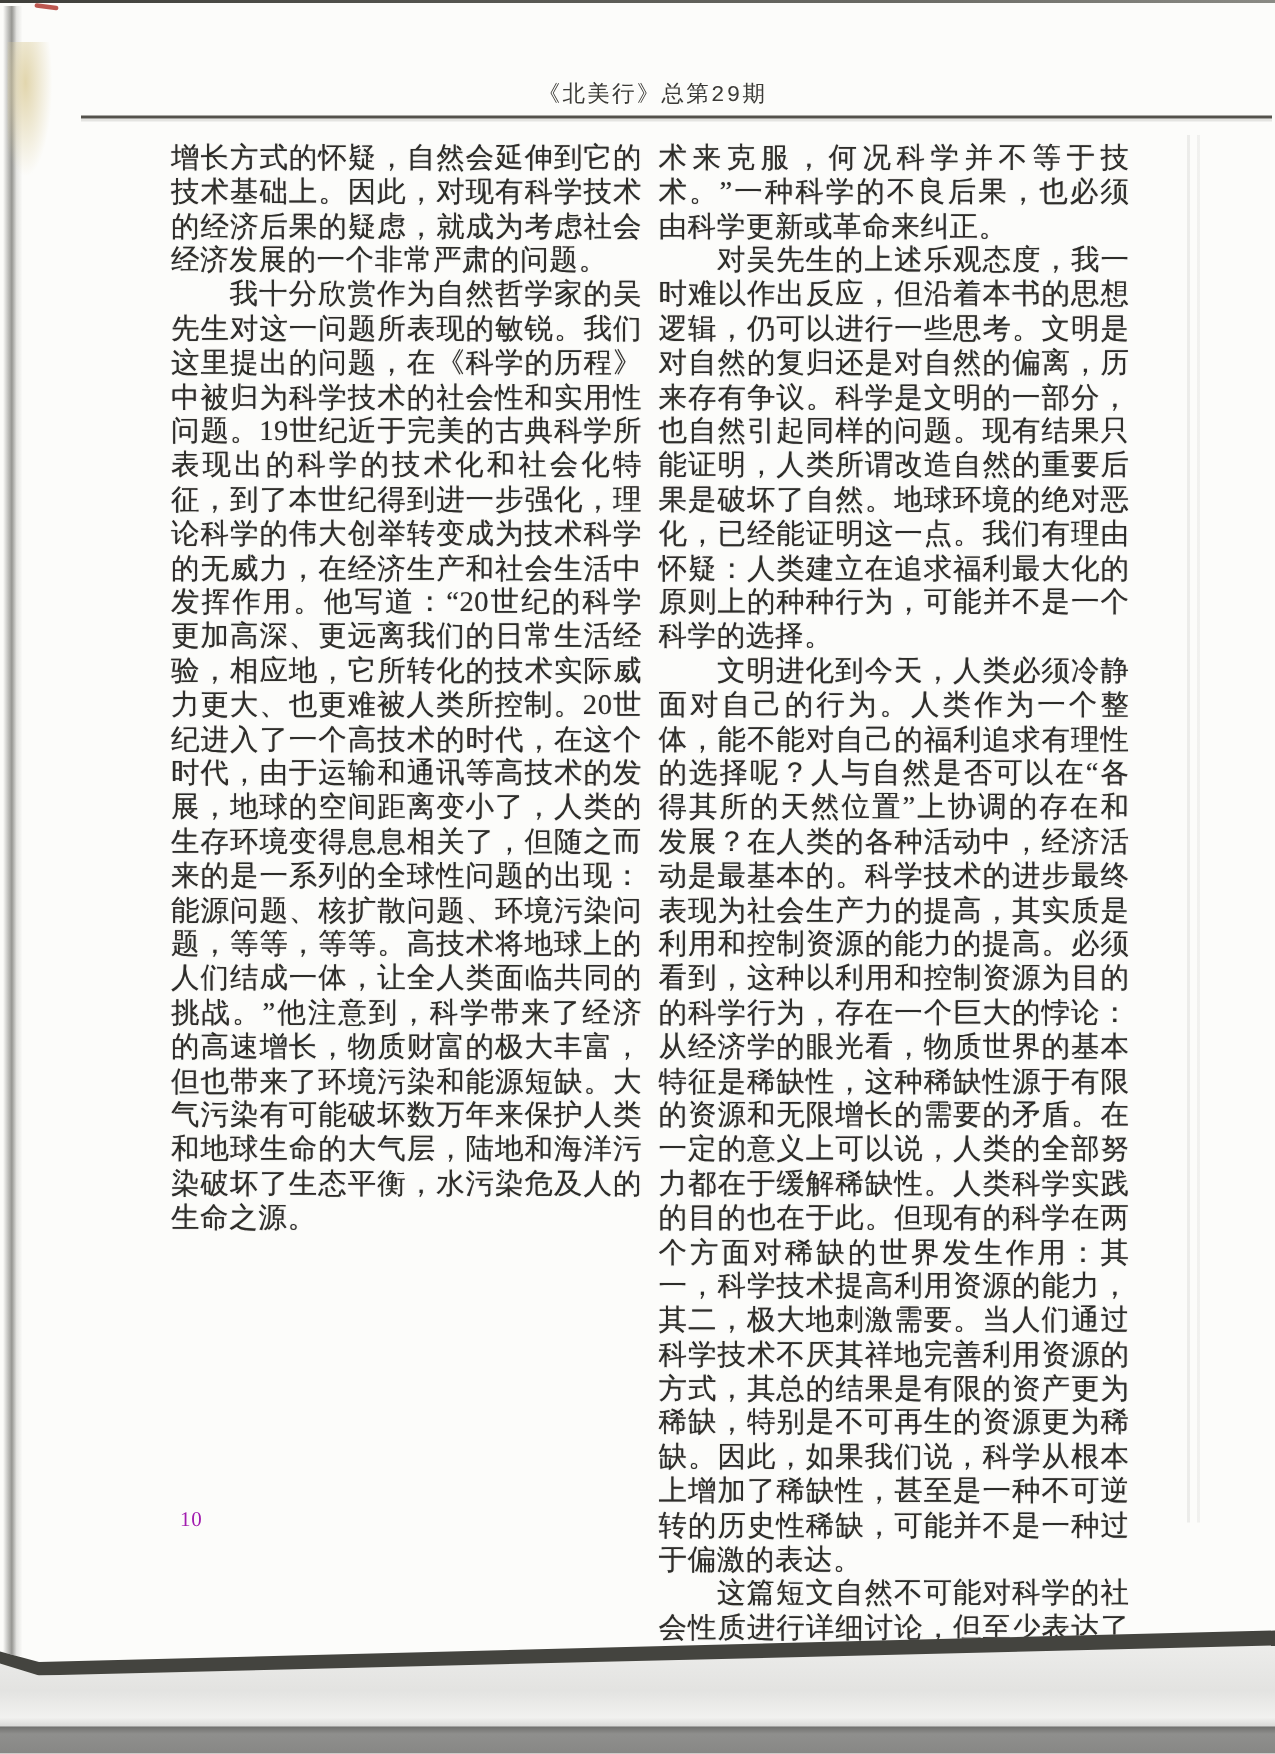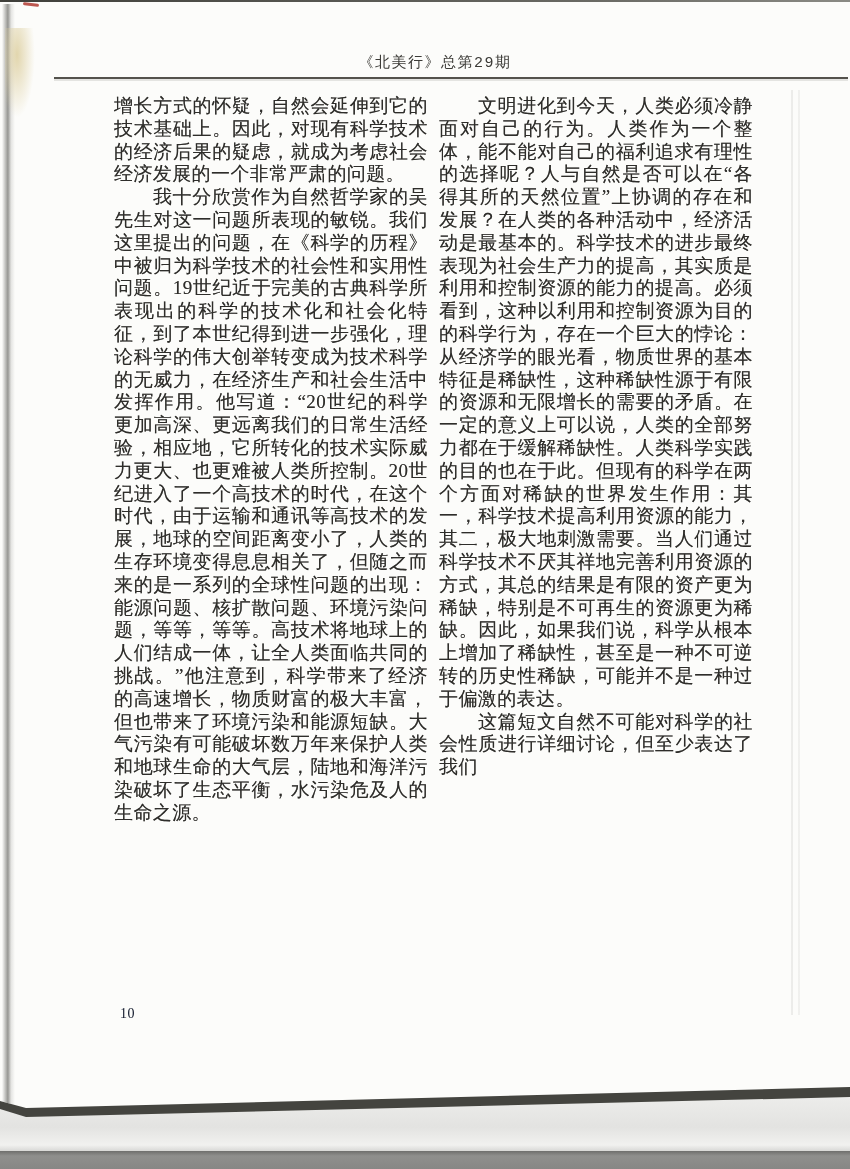--- a/index.html
+++ b/index.html
@@ -66,21 +66,21 @@
     font-size:19px;line-height:22.8px;letter-spacing:.4px;
     text-align:justify;color:#2e2d2a;
     text-shadow:0 0 .6px rgba(46,45,42,.55);
   }
   .col-left{left:114px;}
   .col-right{left:439px;}
   .col p{margin:0;text-indent:2.05em;}
   .col p.cont{text-indent:0;}
   .page-number{
     position:absolute;left:120px;top:1006px;
-    font-size:14px;color:#0f172a;letter-spacing:.5px;
+    font-size:14px;color:#a21caf;letter-spacing:.5px;
   }
 </style>
 </head>
 <body>
 
 <div class="stack-area"></div>
 <div class="bottom-bar"></div>
 <div class="page-edge-shadow"></div>
 
 <div class="page">
@@ -92,18 +92,20 @@
 
   <div class="header-title">《北美行》总第29期</div>
   <div class="header-rule"></div>
 
   <div class="col col-left">
     <p class="cont">增长方式的怀疑，自然会延伸到它的技术基础上。因此，对现有科学技术的经济后果的疑虑，就成为考虑社会经济发展的一个非常严肃的问题。</p>
     <p>我十分欣赏作为自然哲学家的吴先生对这一问题所表现的敏锐。我们这里提出的问题，在《科学的历程》中被归为科学技术的社会性和实用性问题。19世纪近于完美的古典科学所表现出的科学的技术化和社会化特征，到了本世纪得到进一步强化，理论科学的伟大创举转变成为技术科学的无威力，在经济生产和社会生活中发挥作用。他写道：“20世纪的科学更加高深、更远离我们的日常生活经验，相应地，它所转化的技术实际威力更大、也更难被人类所控制。20世纪进入了一个高技术的时代，在这个时代，由于运输和通讯等高技术的发展，地球的空间距离变小了，人类的生存环境变得息息相关了，但随之而来的是一系列的全球性问题的出现：能源问题、核扩散问题、环境污染问题，等等，等等。高技术将地球上的人们结成一体，让全人类面临共同的挑战。”他注意到，科学带来了经济的高速增长，物质财富的极大丰富，但也带来了环境污染和能源短缺。大气污染有可能破坏数万年来保护人类和地球生命的大气层，陆地和海洋污染破坏了生态平衡，水污染危及人的生命之源。</p>
   </div>
 
   <div class="col col-right">
+    <p class="cont">术来克服，何况科学并不等于技术。”一种科学的不良后果，也必须由科学更新或革命来纠正。</p>
+    <p>对吴先生的上述乐观态度，我一时难以作出反应，但沿着本书的思想逻辑，仍可以进行一些思考。文明是对自然的复归还是对自然的偏离，历来存有争议。科学是文明的一部分，也自然引起同样的问题。现有结果只能证明，人类所谓改造自然的重要后果是破坏了自然。地球环境的绝对恶化，已经能证明这一点。我们有理由怀疑：人类建立在追求福利最大化的原则上的种种行为，可能并不是一个科学的选择。</p>
     <p>文明进化到今天，人类必须冷静面对自己的行为。人类作为一个整体，能不能对自己的福利追求有理性的选择呢？人与自然是否可以在“各得其所的天然位置”上协调的存在和发展？在人类的各种活动中，经济活动是最基本的。科学技术的进步最终表现为社会生产力的提高，其实质是利用和控制资源的能力的提高。必须看到，这种以利用和控制资源为目的的科学行为，存在一个巨大的悖论：从经济学的眼光看，物质世界的基本特征是稀缺性，这种稀缺性源于有限的资源和无限增长的需要的矛盾。在一定的意义上可以说，人类的全部努力都在于缓解稀缺性。人类科学实践的目的也在于此。但现有的科学在两个方面对稀缺的世界发生作用：其一，科学技术提高利用资源的能力，其二，极大地刺激需要。当人们通过科学技术不厌其祥地完善利用资源的方式，其总的结果是有限的资产更为稀缺，特别是不可再生的资源更为稀缺。因此，如果我们说，科学从根本上增加了稀缺性，甚至是一种不可逆转的历史性稀缺，可能并不是一种过于偏激的表达。</p>
     <p>这篇短文自然不可能对科学的社会性质进行详细讨论，但至少表达了我们</p>
   </div>
 
   <div class="page-number">10</div>
 </div>
 
 </body></html>

